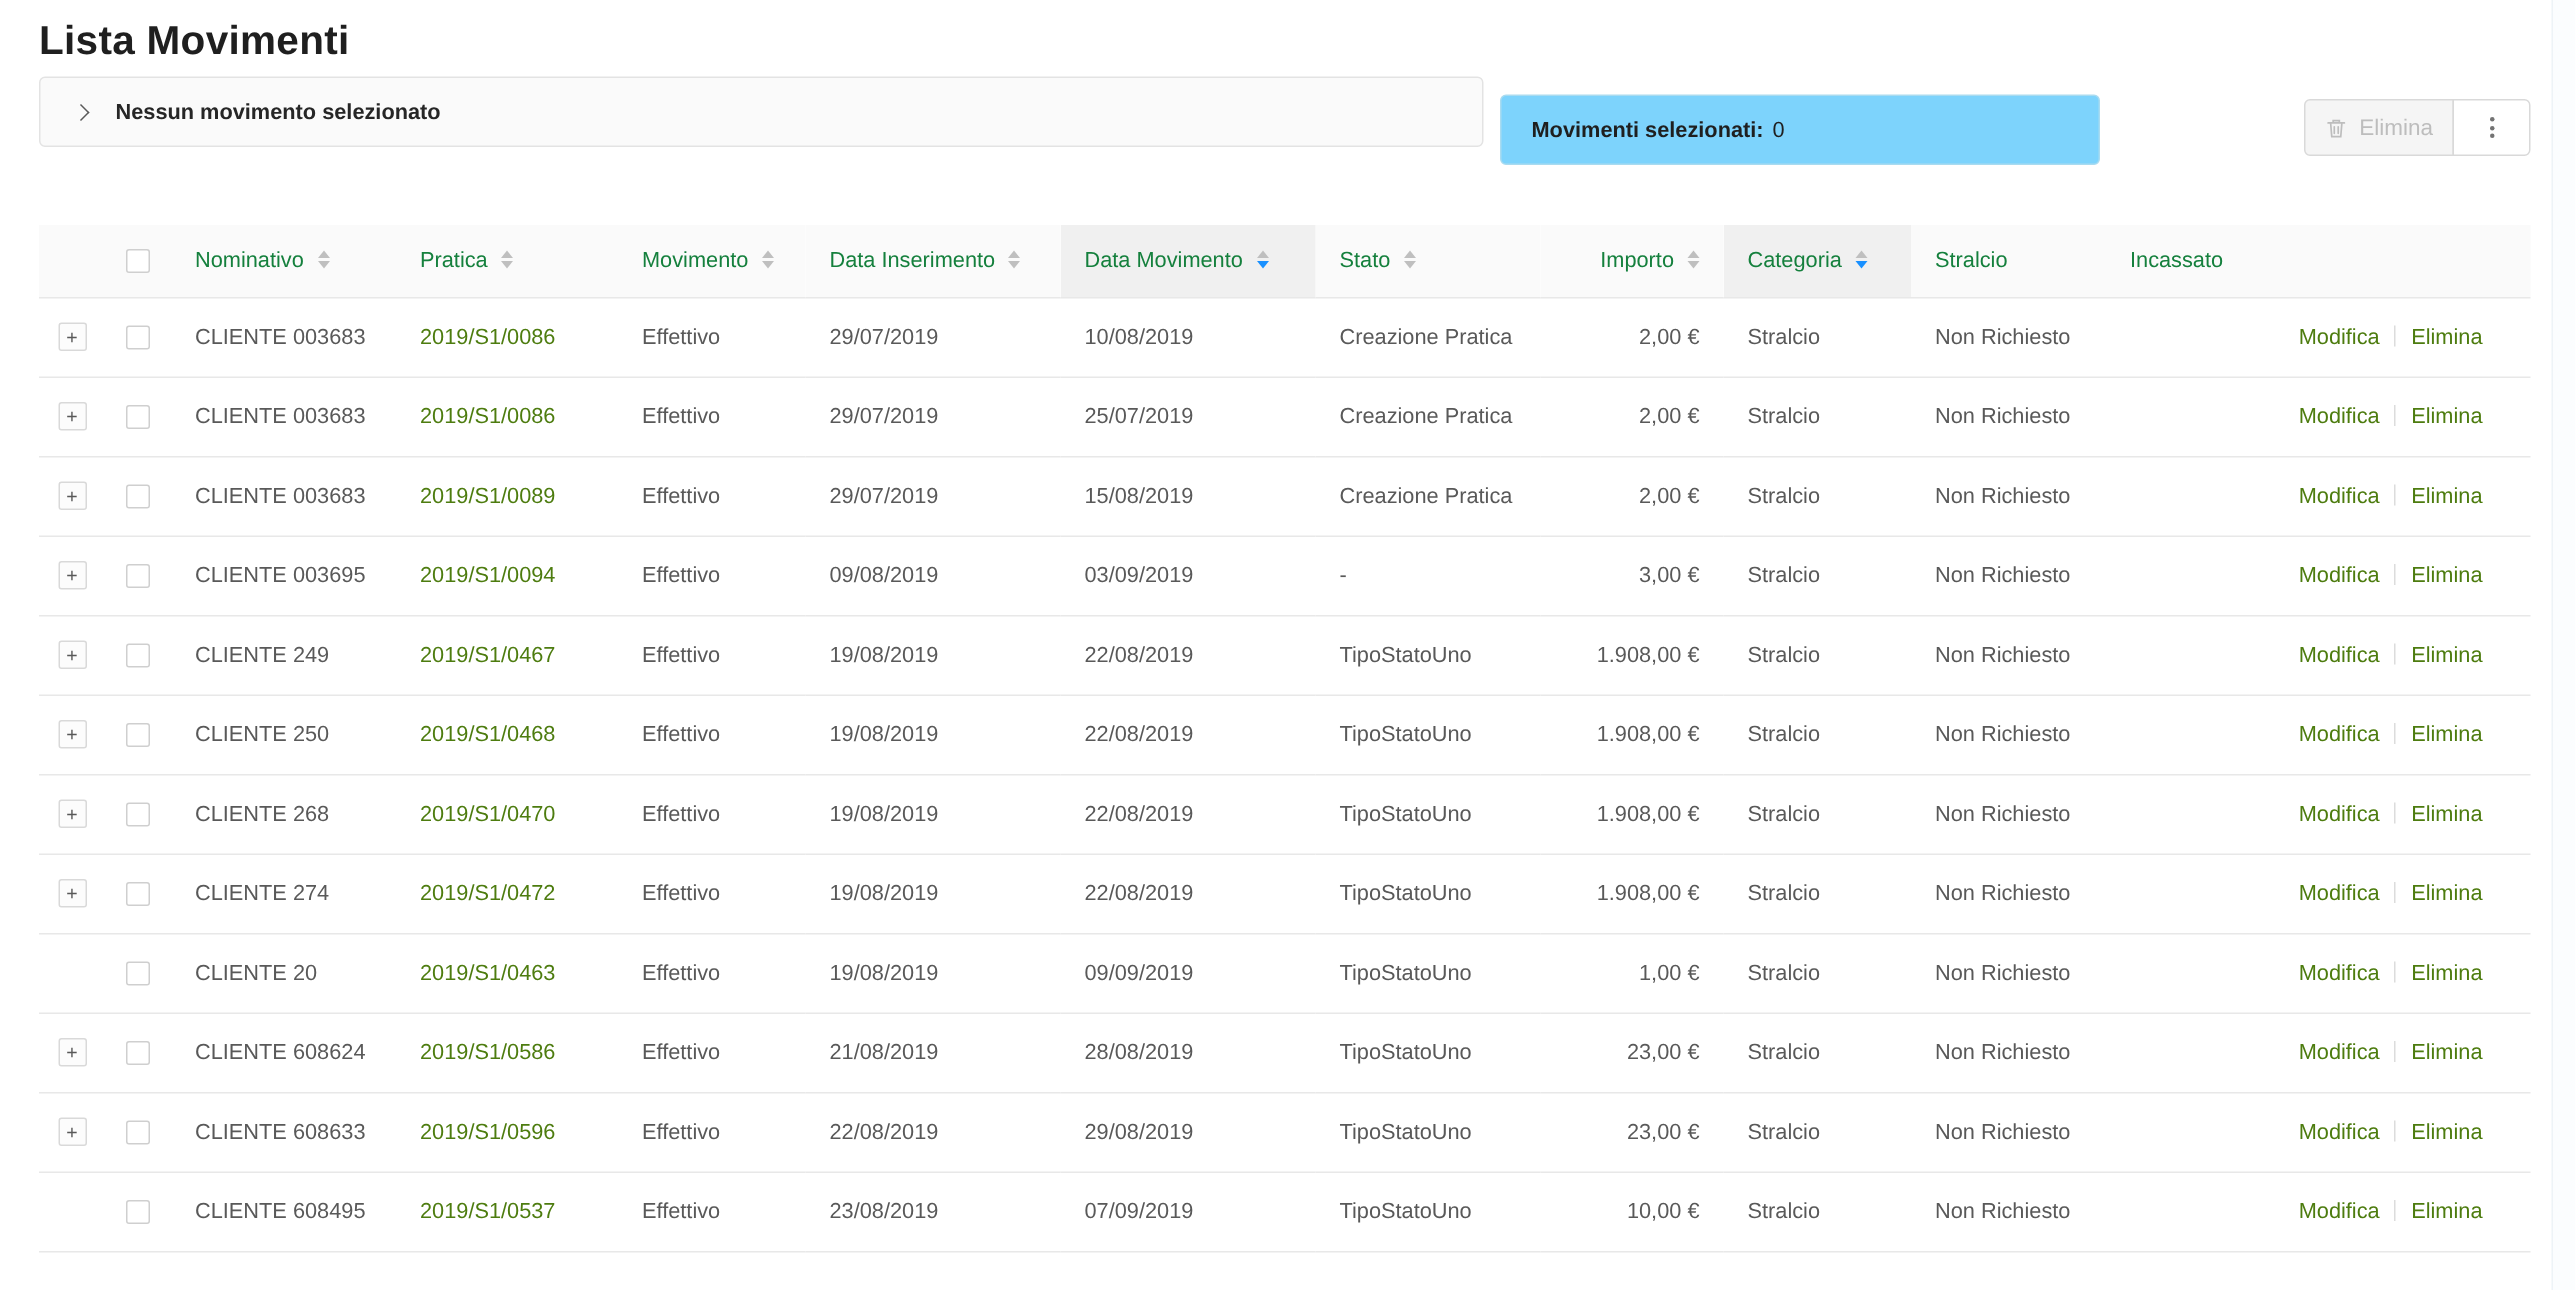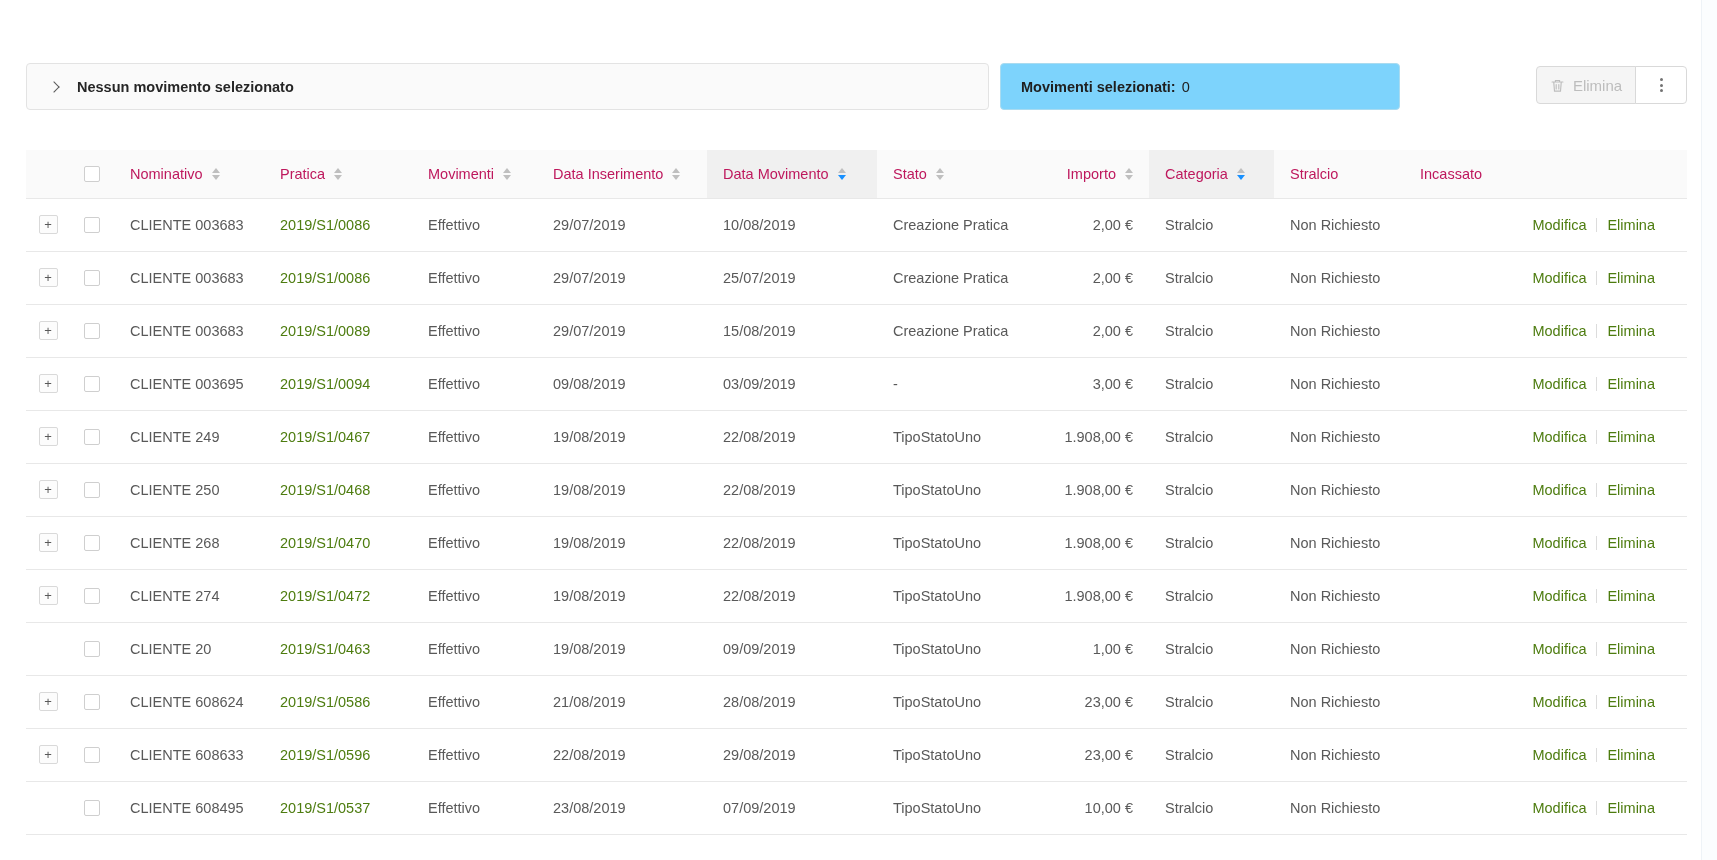--- a/index.html
+++ b/index.html
@@ -3,21 +3,21 @@
 <meta charset="utf-8">
 <style>
   html,body{margin:0;padding:0;background:#fff;}
   body{font-family:"Liberation Sans","DejaVu Sans",sans-serif;}
   .screen{position:relative;width:1717px;height:860px;background:#fff;overflow:hidden;}
 
   .page-title{position:absolute;left:26px;top:10px;margin:0;font-size:27px;line-height:34px;
     font-weight:700;color:#1f1f1f;letter-spacing:.2px;}
 
   
-  .collapse-panel{position:absolute;left:26px;top:63px;width:963px;height:47px;box-sizing:border-box;
+  .collapse-panel{position:absolute;left:26px;top:51px;width:963px;height:47px;box-sizing:border-box;
     background:#fafafa;border:1px solid #e3e3e3;border-radius:4px;display:flex;align-items:center;cursor:pointer;}
   .chevron{margin-left:23px;width:7px;height:7px;border-top:1.7px solid #595959;border-right:1.7px solid #595959;
     transform:rotate(45deg);flex:0 0 auto;}
   .panel-label{margin-left:19px;font-size:14.5px;font-weight:700;color:#262626;}
 
   
   .info-box{position:absolute;left:1000px;top:63px;width:400px;height:47px;box-sizing:border-box;
     background:#7dd3fc;border:1px solid #a9dbf0;border-radius:4px;display:flex;align-items:center;
     font-size:14.5px;color:#1f1f1f;}
   .info-label{font-weight:700;margin-left:20px;}
@@ -29,21 +29,21 @@
     border-radius:4px 0 0 4px;color:#bdbdbd;font-size:15px;font-family:inherit;display:flex;align-items:center;
     justify-content:center;gap:8px;cursor:not-allowed;padding:0;}
   .btn-more{width:52px;height:38px;box-sizing:border-box;margin-left:-1px;background:#fff;border:1px solid #d9d9d9;
     border-radius:0 4px 4px 0;display:flex;flex-direction:column;align-items:center;justify-content:center;
     gap:2.5px;cursor:pointer;padding:0;}
   .dot{width:3px;height:3px;border-radius:50%;background:#737373;}
 
   
   .table-wrap{position:absolute;left:26px;top:150px;width:1661px;}
   table{border-collapse:collapse;table-layout:fixed;width:1661px;font-size:14.5px;color:#595959;}
-  th{height:48px;background:#fafafa;font-weight:400;color:#be185d;text-align:left;padding:0 16px;
+  th{height:48px;background:#fafafa;font-weight:400;color:#15803d;text-align:left;padding:0 16px;
     border-bottom:1px solid #e8e8e8;box-sizing:border-box;white-space:nowrap;overflow:hidden;}
   th.sorted{background:#f0f0f0;}
   td{height:53px;border-bottom:1px solid #e8e8e8;padding:0 16px;background:#fff;box-sizing:border-box;
     white-space:nowrap;overflow:hidden;}
   th.ctrl,td.ctrl{padding:0;text-align:center;}
   th.right,td.right{text-align:right;}
   td.actions{padding-right:32px;margin-top:28px;}
 
   .sort-icon{display:inline-flex;flex-direction:column;margin-left:9px;vertical-align:middle;position:relative;top:-1px;}
   .caret{width:0;height:0;border-left:4px solid transparent;border-right:4px solid transparent;}
@@ -62,20 +62,21 @@
 
   
   .scroll-track{position:absolute;left:1701px;top:0;width:16px;height:860px;background:#fbfdfe;
     border-left:1px solid #eef3f7;}
 </style>
 </head>
 <body>
 
 <div class="screen">
 
+  <h1 class="page-title">Lista Movimenti</h1>
 
   <div class="collapse-panel">
     <span class="chevron"></span>
     <span class="panel-label">Nessun movimento selezionato</span>
   </div>
 
   <div class="info-box">
     <span class="info-label">Movimenti selezionati:</span>
     <span class="info-count">0</span>
   </div>
@@ -116,21 +117,21 @@
             <th class="ctrl"></th>
             <th class="ctrl"><span class="checkbox"></span></th>
             <th><span>Nominativo</span><span class="sort-icon">
                 <span class="caret up"></span>
                 <span class="caret down"></span>
               </span></th>
             <th><span>Pratica</span><span class="sort-icon">
                 <span class="caret up"></span>
                 <span class="caret down"></span>
               </span></th>
-            <th><span>Movimenti</span><span class="sort-icon">
+            <th><span>Movimento</span><span class="sort-icon">
                 <span class="caret up"></span>
                 <span class="caret down"></span>
               </span></th>
             <th><span>Data Inserimento</span><span class="sort-icon">
                 <span class="caret up"></span>
                 <span class="caret down"></span>
               </span></th>
             <th class="sorted"><span>Data Movimento</span><span class="sort-icon">
                 <span class="caret up"></span>
                 <span class="caret down active"></span>

